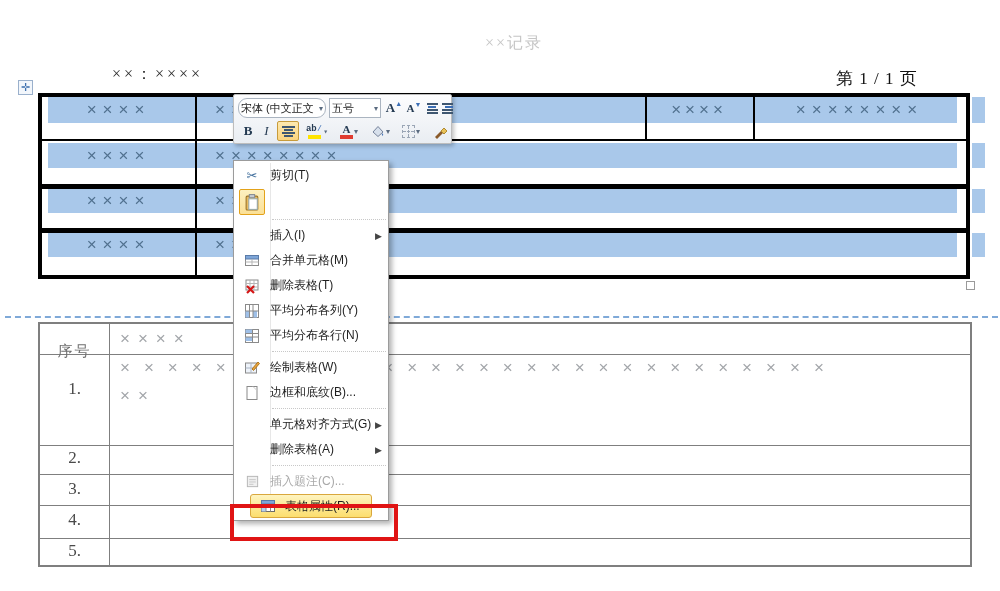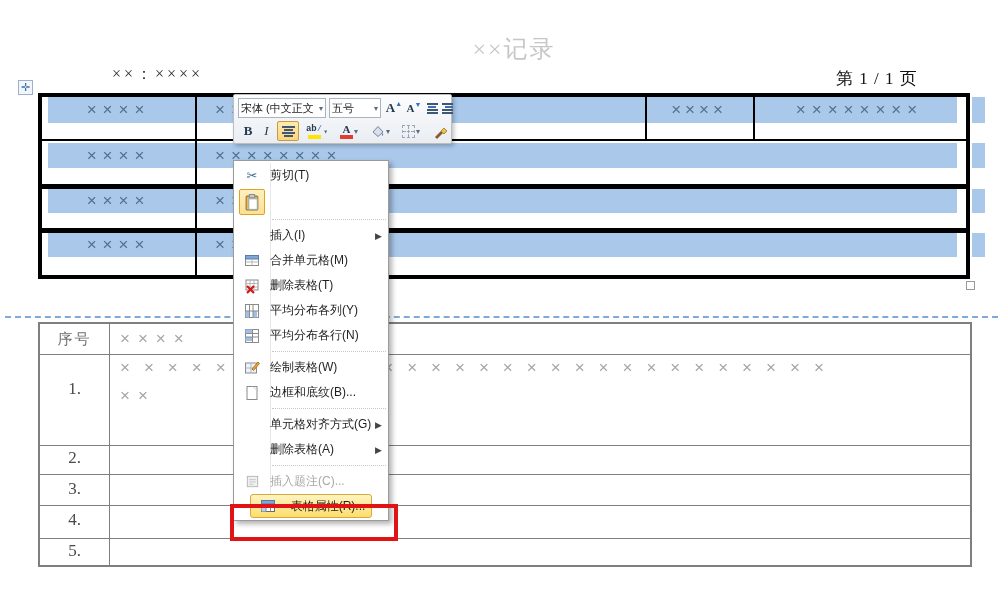--- a/index.html
+++ b/index.html
@@ -1,21 +1,21 @@
 <!DOCTYPE html>
 <html><head>
 <meta charset="utf-8">
 <style>
   * { margin:0; padding:0; box-sizing:border-box; }
   html,body { width:1000px; height:591px; background:#fff; overflow:hidden; }
   body { font-family:"Liberation Sans", sans-serif; position:relative; }
   .abs { position:absolute; }
 
   
-  .doc-title { left:0; right:0; top:33px; text-align:center; font-size:24px; letter-spacing:2px;
+  .doc-title { left:0; right:0; top:33px; text-align:center; font-size:16px; letter-spacing:2px;
                color:#c6c6c6; font-family:"Liberation Serif", serif;padding-left:28px; }
   .doc-header-left { left:112px; top:64px; font-size:16px; color:#2e2e2e; letter-spacing:3px;
                font-family:"Liberation Serif", serif; }
   .doc-pagenum { left:836px; top:67px; font-size:17px; color:#111; letter-spacing:1px;
                font-family:"Liberation Serif", serif; }
 
   
   .move-handle { left:18px; top:80px; width:15px; height:15px; border:1px solid #9ab0cc;
                background:#f2f6fb; color:#3c6fae; font-size:11px; line-height:13px; text-align:center; }
   .resize-handle { left:966px; top:281px; width:9px; height:9px; border:1px solid #9a9a9a; background:#fff; }
@@ -33,21 +33,21 @@
   
   .dash-line { left:5px; top:316px; width:993px; height:0; border-top:2px dashed #7fa9d8; }
 
   
   .ltable { left:38px; top:322px; width:934px; height:245px; border:2px solid #7f7f7f; background:#fff; }
   .ltable .hline { position:absolute; left:0; width:930px; height:1px; background:#7f7f7f; }
   .ltable .vline { position:absolute; left:69px; top:0; bottom:0; width:1px; background:#7f7f7f; }
   .lnum { position:absolute; left:0; width:69px; text-align:center; color:#4a4a4a;
           font-family:"Liberation Serif", serif; font-size:17px; }
   .lgray { position:absolute; color:#a3a6aa; font-size:17px; letter-spacing:8px; white-space:nowrap; }
-  .lserial { position:absolute; left:0; width:69px; text-align:center; color:#6f6f6f; font-size:15px; letter-spacing:2px; }
+  .lserial { position:absolute; left:0; width:69px; text-align:center; color:#6f6f6f; font-size:15px; letter-spacing:2px;margin-top:12px; }
   .xline { letter-spacing:14px; overflow:hidden; width:848px; }
 
   
   .mini-toolbar { left:233px; top:94px; width:219px; height:50px; z-index:50;
         background:linear-gradient(#fdfdfe,#e9edf2); border:1px solid #bdbdbd; border-radius:2px;
         box-shadow:2px 2px 4px rgba(0,0,0,.25); }
   .mt-row { position:absolute; left:0; right:0; display:flex; align-items:center; }
   .combo { height:20px; background:#fff; border:1px solid #aab4c0; display:flex; align-items:center;
         font-size:11px; color:#222; padding:0 2px; position:absolute; top:0; }
   .combo .caret { margin-left:auto; font-size:8px; color:#5a6b80; }
@@ -67,21 +67,21 @@
   .mi .mic { width:36px; display:flex; align-items:center; justify-content:center; flex:none; }
   .mi .mil { flex:1; white-space:nowrap; }
   .mi .arr { font-size:9px; color:#444; padding-right:6px; }
   .mi-sep { border-top:1px dotted #c8c8c8; margin:3px 2px 3px 38px; }
   .mi-bold .mil { font-weight:bold; }
   .mi-disabled { color:#a9a9a9; }
   .mi-paste-row { height:28px; }
   .paste-btn { width:26px; height:26px; margin-left:5px; border:1px solid #e3a21a; border-radius:2px;
         background:linear-gradient(#fdf0c0,#fbe096); display:flex; align-items:center; justify-content:center; }
   .mi-highlight { height:24px; margin:0 16px; border:1px solid #d9a73d; border-radius:3px;
-        background:linear-gradient(#fef4c0,#fcde6e);text-align:center; }
+        background:linear-gradient(#fef4c0,#fcde6e); }
   .mi-highlight .mic { width:34px; }
 
   
   .red-box { left:230px; top:504px; width:168px; height:37px; border:4px solid #e01414; z-index:99; }
 
   svg { display:block; }
 </style>
 </head>
 <body>
 
@@ -143,21 +143,21 @@
   <div class="lgray" style="left:80px;top:62px;">××</div>
 
   <div class="lnum" style="top:124px;">2.</div>
   <div class="lnum" style="top:155px;">3.</div>
   <div class="lnum" style="top:186px;">4.</div>
   <div class="lnum" style="top:217px;">5.</div>
 </div>
 
 <div class="abs mini-toolbar">
   <div class="mt-row" style="top:3px;height:22px;">
-    <div class="combo" style="left:4px;width:88px;">
+    <div class="combo" style="left:4px;width:88px;border-radius:9px;">
       <span style="overflow:hidden;white-space:nowrap;width:74px;">宋体 (中文正文</span>
       <span class="caret">▾</span>
     </div>
     <div class="combo" style="left:95px;width:52px;">
       <span>五号</span>
       <span class="caret">▾</span>
     </div>
     <div class="mt-btn" style="left:150px;width:20px;">
       <b style="font-family:'Liberation Serif',serif;">A</b>
         <span style="color:#3b6eb5;font-size:7px;margin-top:-9px;">▲</span>

